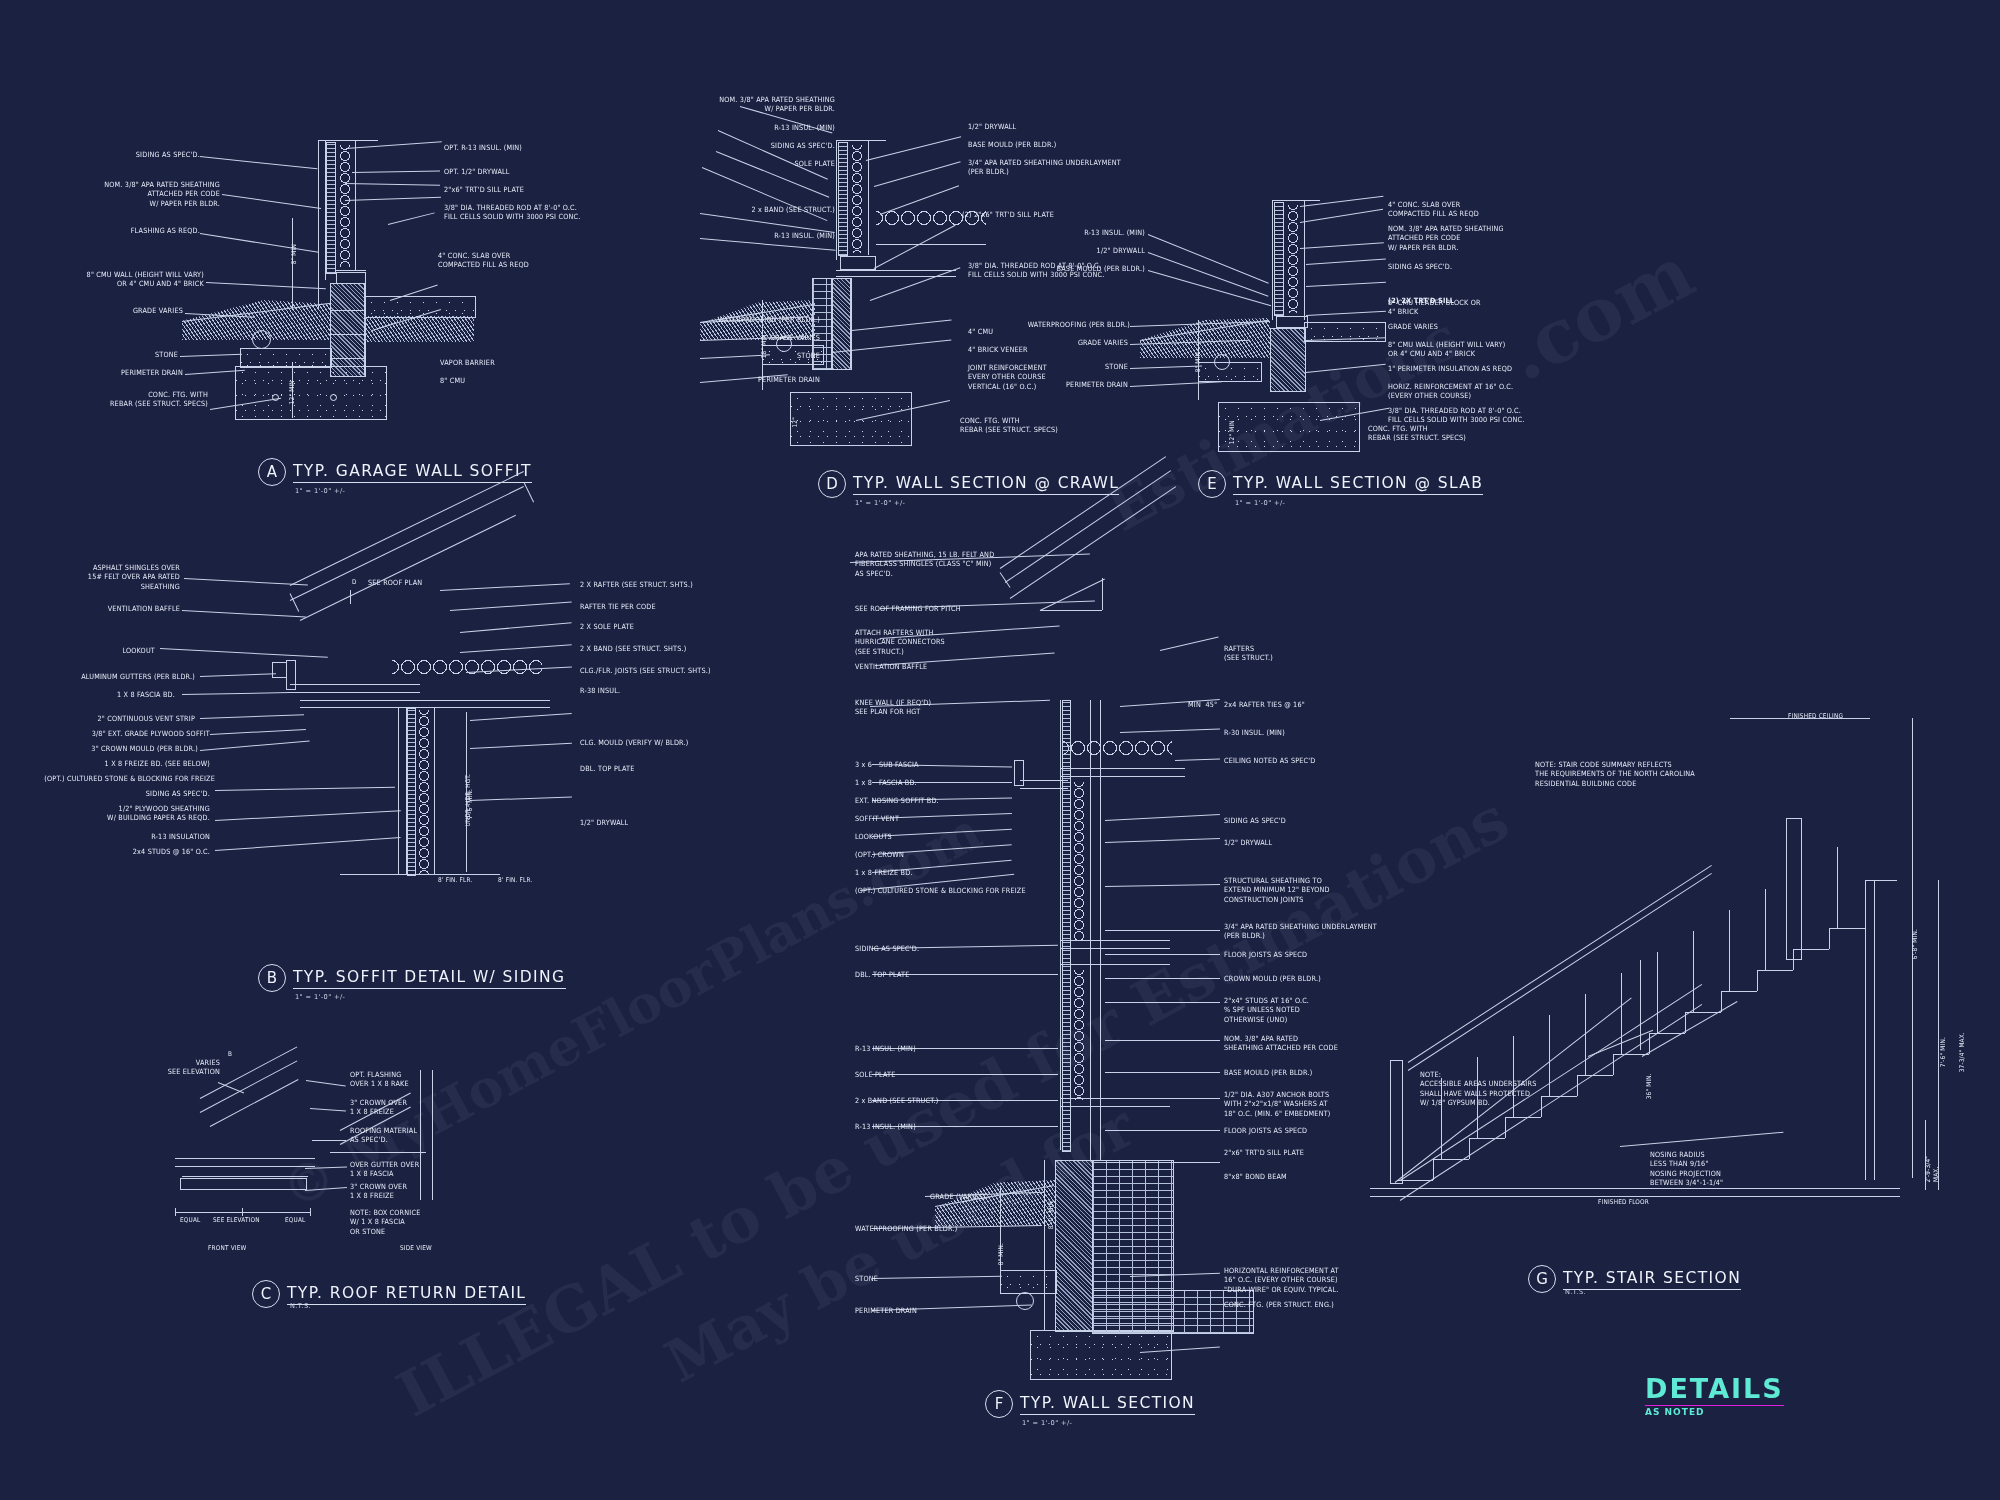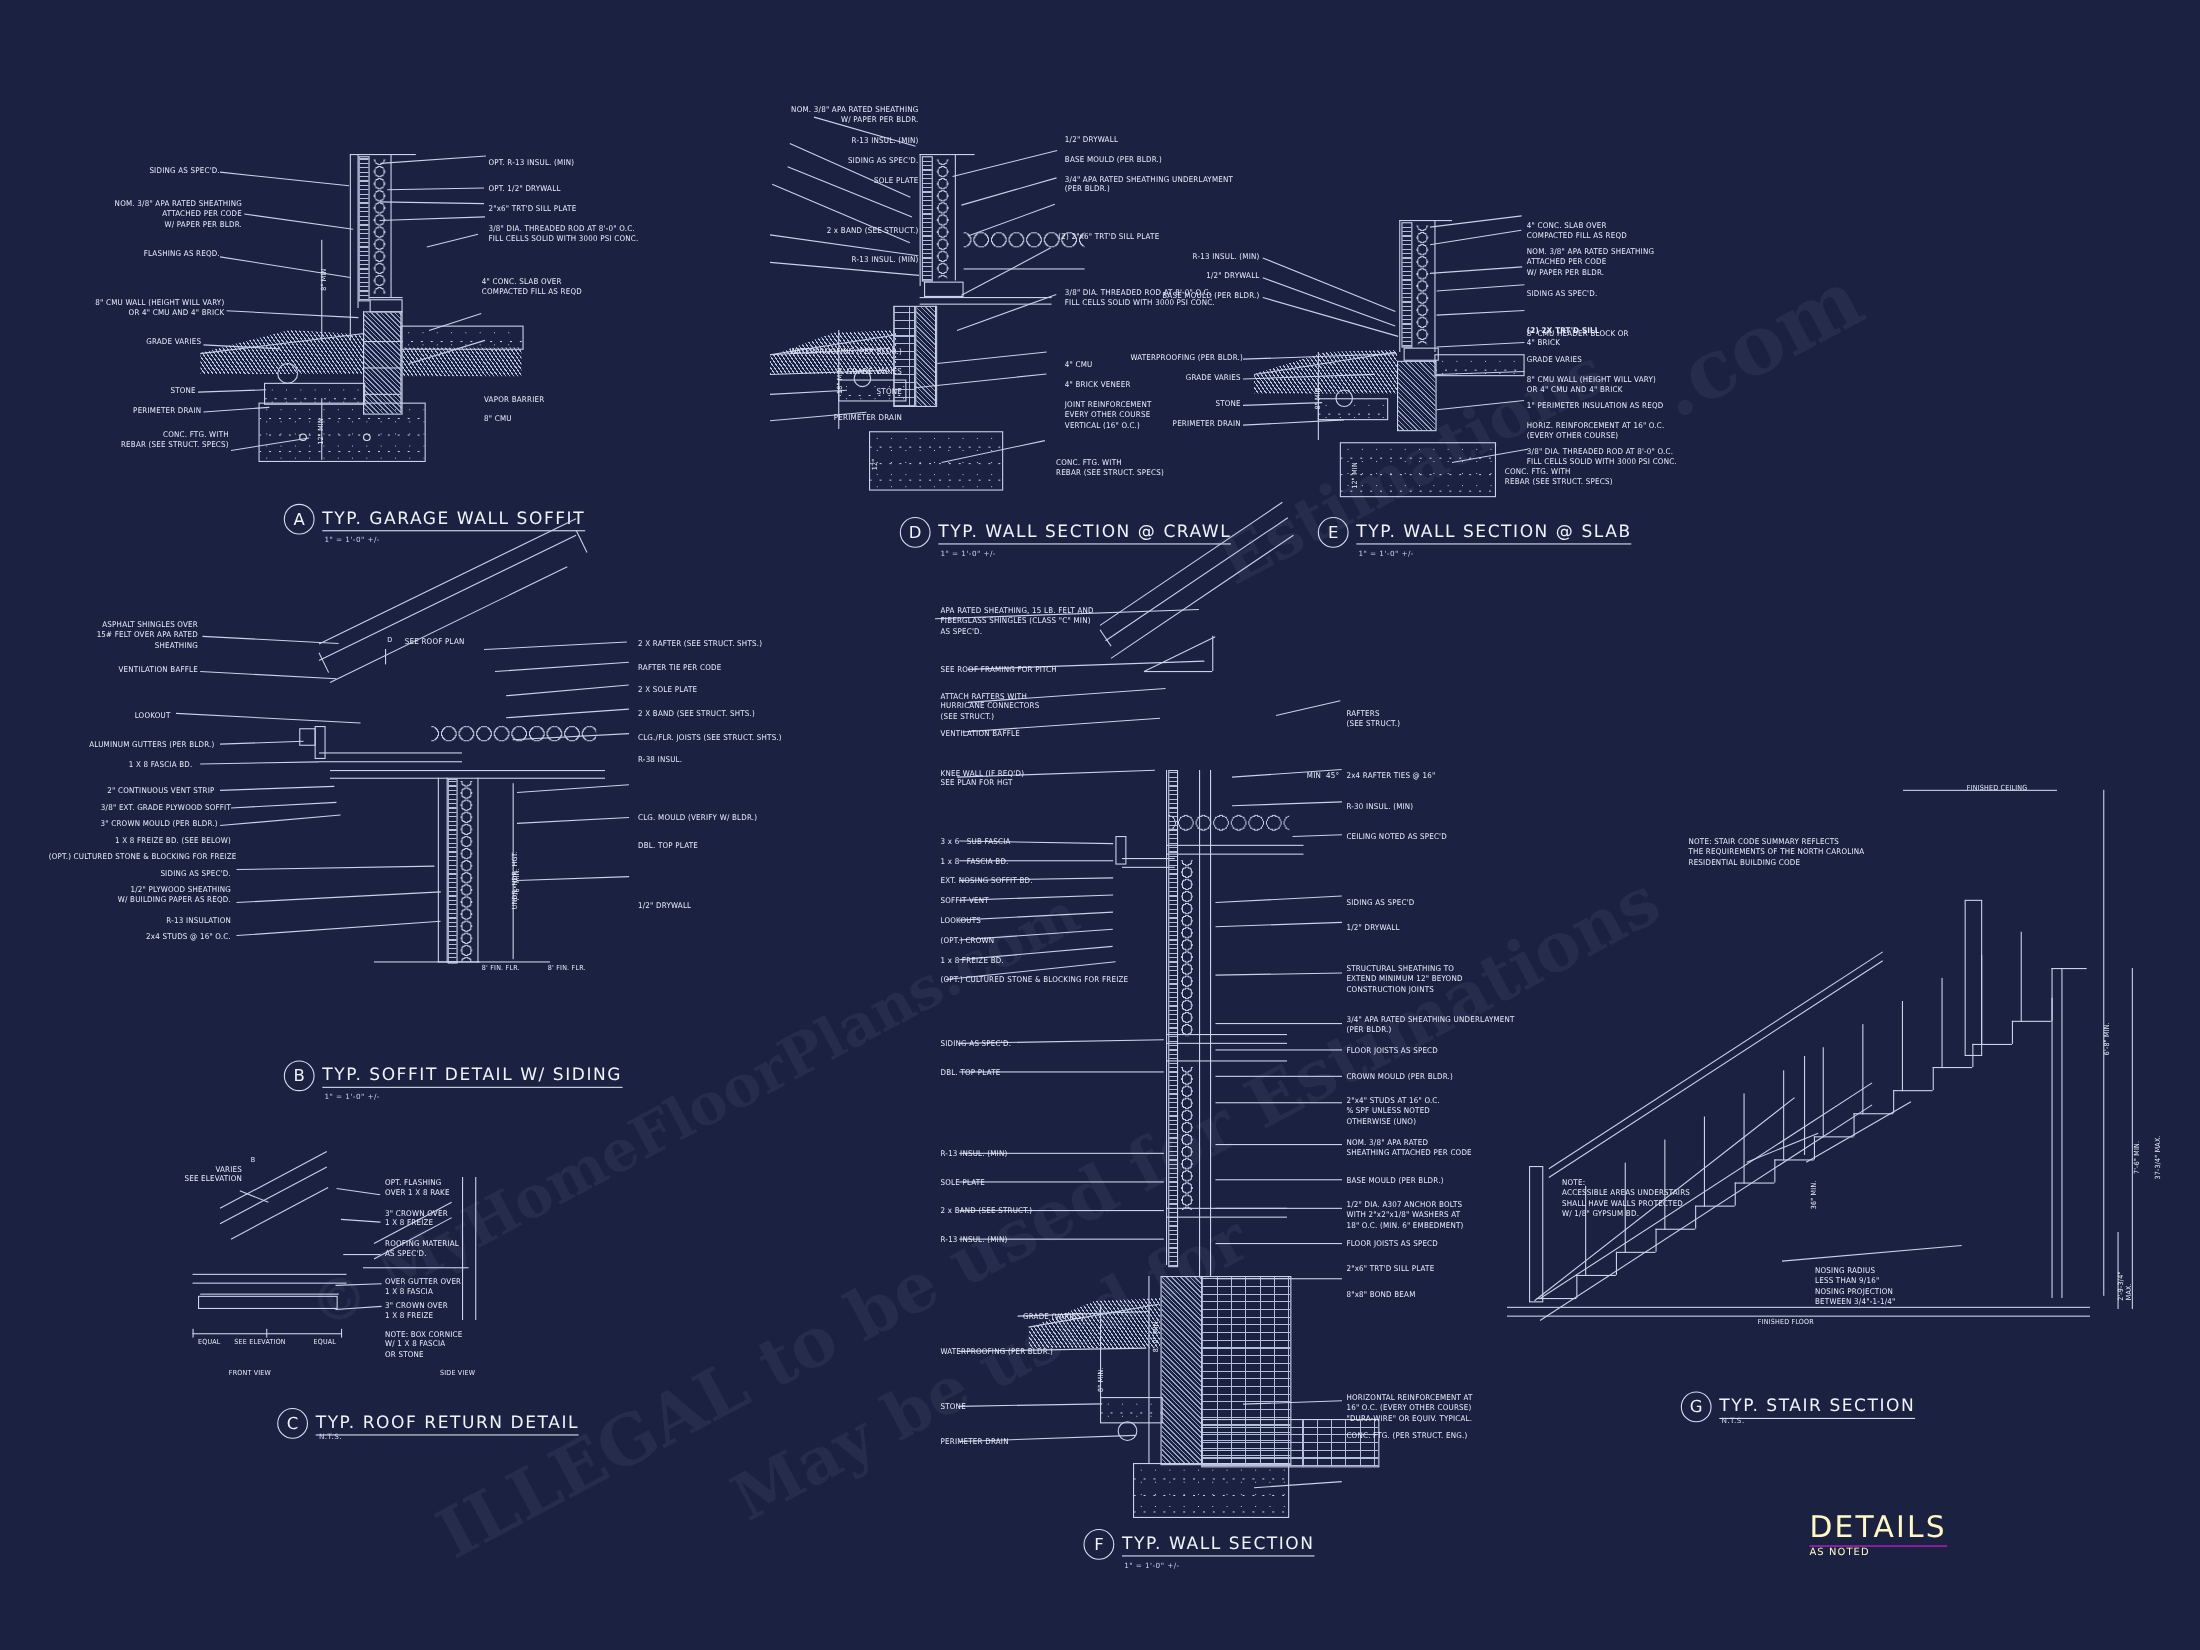--- a/index.html
+++ b/index.html
@@ -40,21 +40,21 @@
       border:1px solid #c8d2e8;}
   
   .batt{background-image:radial-gradient(circle at 50% 0,transparent 4px,#c8d2e8 4px,#c8d2e8 5px,transparent 5px),
                           radial-gradient(circle at 50% 100%,transparent 4px,#c8d2e8 4px,#c8d2e8 5px,transparent 5px);
         background-size:100% 11px;}
   .batt-h{background-image:radial-gradient(circle at 0 50%,transparent 6px,#c8d2e8 6px,#c8d2e8 7px,transparent 7px),
                             radial-gradient(circle at 100% 50%,transparent 6px,#c8d2e8 6px,#c8d2e8 7px,transparent 7px);
         background-size:16px 100%;}
   .wm{position:absolute;color:rgba(190,200,225,.075);font-weight:bold;pointer-events:none;
       font-family:"DejaVu Serif","Liberation Serif",serif;white-space:nowrap;}
-  .details{position:absolute;color:#fef9c3;font-family:"DejaVu Sans","Liberation Sans",sans-serif;}
+  .details{position:absolute;color:#5eead4;font-family:"DejaVu Sans","Liberation Sans",sans-serif;font-weight:bold;}
   .details .big{font-size:27px;letter-spacing:2px;border-bottom:1.5px solid #e11fe0;padding-bottom:1px;display:inline-block;}
   .details .sub{font-size:9px;letter-spacing:1px;margin-top:1px;}
   .lead{position:absolute;background:#c8d2e8;height:1px;transform-origin:0 50%;}
 </style>
 </head>
 <body>
 
 <div class="sheet">
 
   <div class="wm" style="left:240px;top:980px;font-size:52px;transform:rotate(-28deg);">© MyHomeFloorPlans.com</div>

